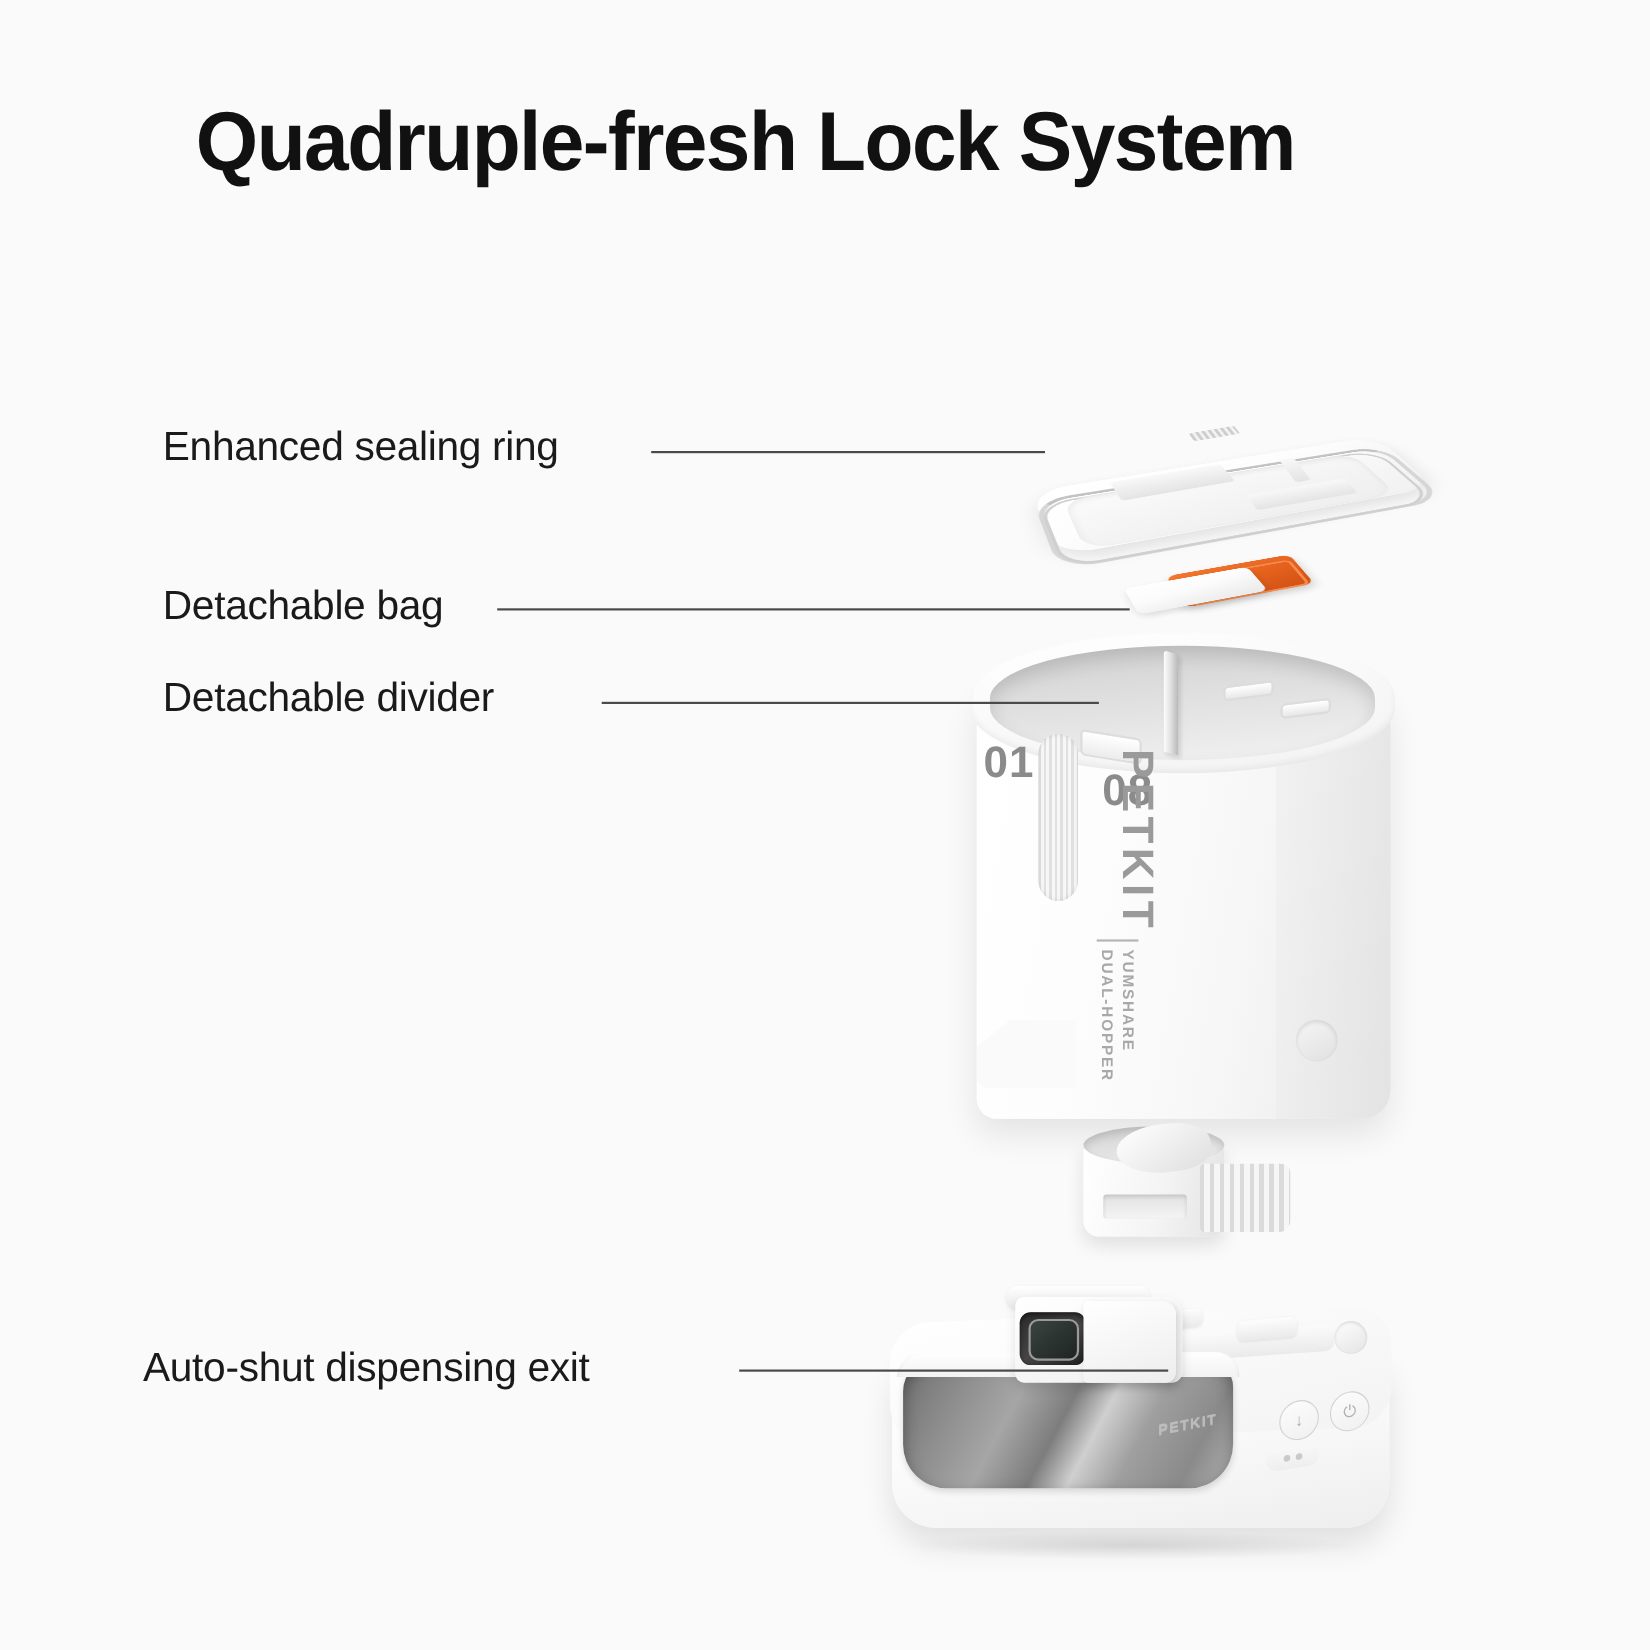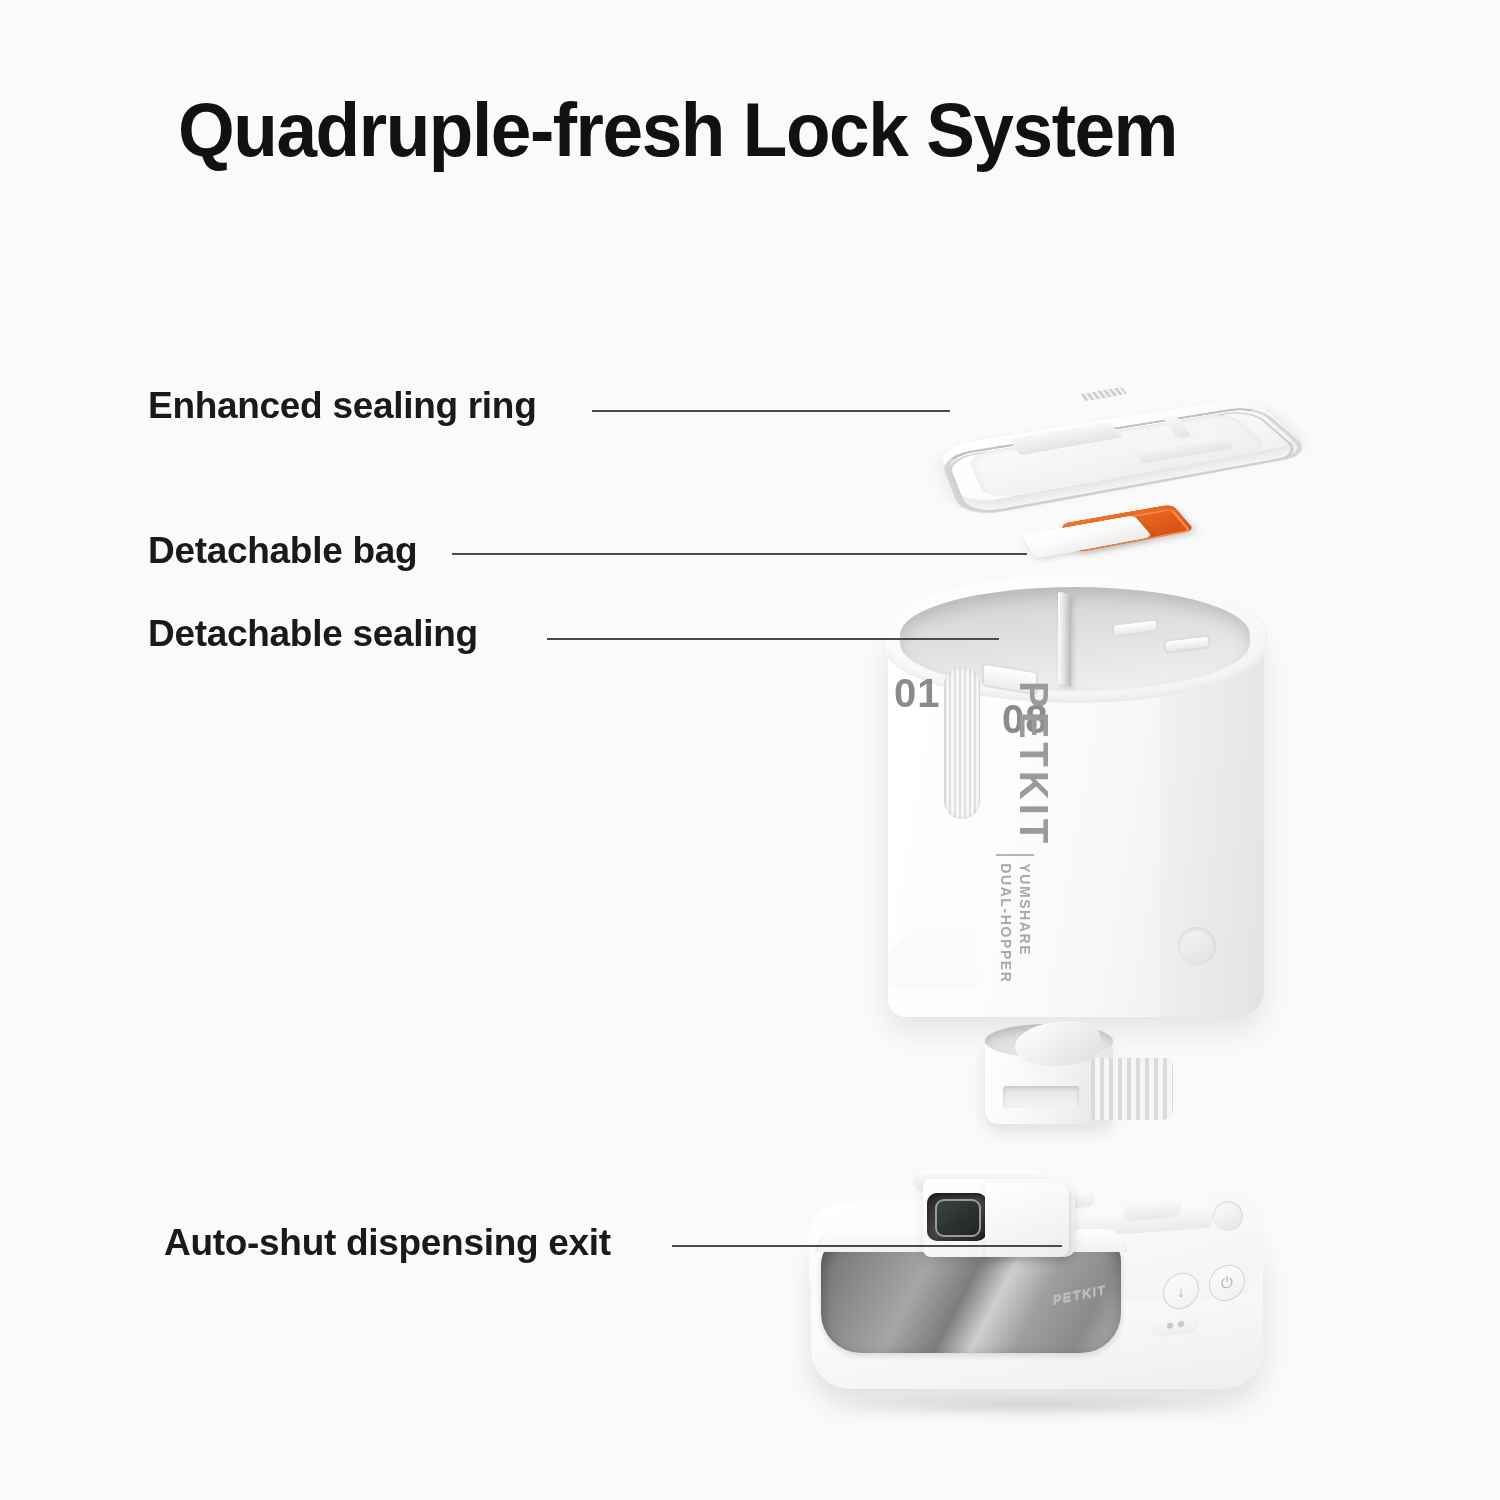--- a/index.html
+++ b/index.html
@@ -27,21 +27,21 @@
     color: #111111;
     white-space: nowrap;
     transform: scaleX(0.96);
     transform-origin: left top;
   }
 
   
   .callout-label {
     position: absolute;
     font-size: 37px;
-    font-weight: 700;
+    font-weight: 400;
     color: #1a1a1a;
     white-space: nowrap;
     letter-spacing: -0.3px;
   }
   .leader {
     position: absolute;
     height: 2px;
     background: #4a4a4a;
   }
 
@@ -525,19 +525,19 @@
     </div>
 
     <div class="shadow-ellipse"></div>
   </div>
 
   <div id="callout-layer">
       <div class="callout-label" style="left: 148px; top: 385px;">Enhanced sealing ring</div>
       <div class="leader" style="left: 592px; top: 410px; width: 358px;"></div>
       <div class="callout-label" style="left: 148px; top: 530px;">Detachable bag</div>
       <div class="leader" style="left: 452px; top: 553px; width: 575px;"></div>
-      <div class="callout-label" style="left: 148px; top: 613px;">Detachable sealing</div>
+      <div class="callout-label" style="left: 148px; top: 613px;">Detachable divider</div>
       <div class="leader" style="left: 547px; top: 638px; width: 452px;"></div>
-      <div class="callout-label" style="left: 164px; top: 1222px;">Auto-shut dispensing exit</div>
+      <div class="callout-label" style="left: 130px; top: 1222px;">Auto-shut dispensing exit</div>
       <div class="leader" style="left: 672px; top: 1245px; width: 390px;"></div>
     </div>
 
 </div>
 
 </body></html>

